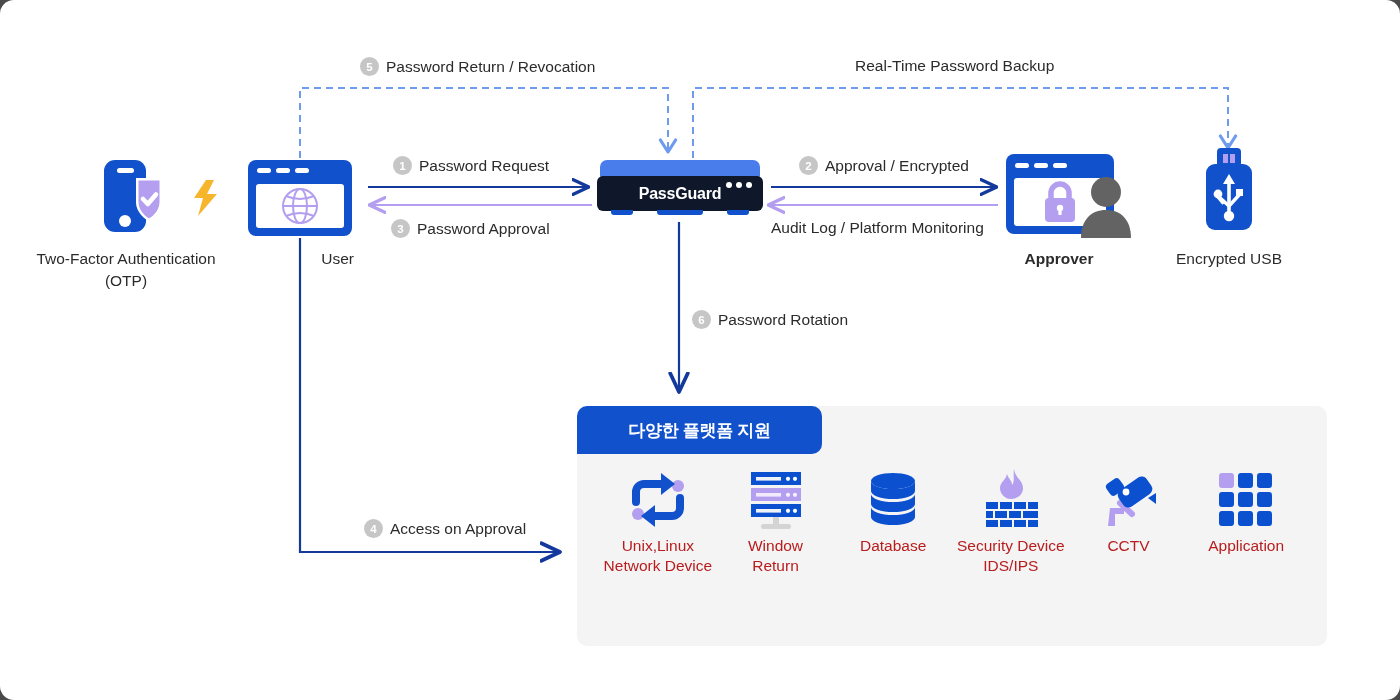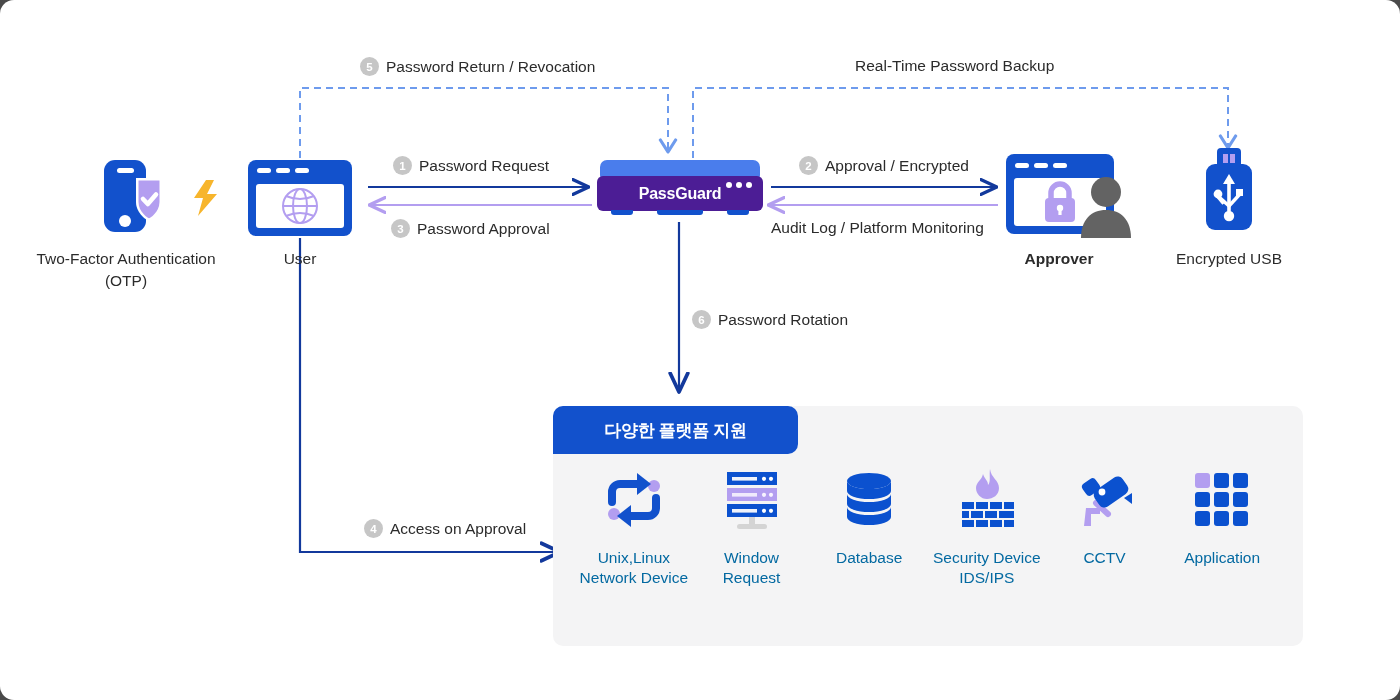--- a/index.html
+++ b/index.html
@@ -49,21 +49,21 @@
     font-weight: bold;
     display: flex;
     align-items: center;
     justify-content: center;
     flex: 0 0 auto;
   }
 
   
   #platform-panel {
     position: absolute;
-    left: 553px;
+    left: 577px;
     top: 406px;
     width: 750px;
     height: 240px;
     background: #f4f4f5;
     border-radius: 10px;
   }
   #platform-title {
     position: absolute;
     left: 0px;
     top: 0px;
@@ -94,24 +94,24 @@
     flex-direction: column;
     align-items: center;
   }
   .plat-ico {
     height: 72px;
     display: flex;
     align-items: center;
     justify-content: center;
   }
   .plat-cap {
-    margin-top: 12px;
+    margin-top: 0;
     text-align: center;
     font-size: 15.5px;
-    color: #0369a1;
+    color: #b91c1c;
     line-height: 1.3;
   }
 
   
   #passguard {
     position: absolute;
     left: 597px;
     top: 160px;
     width: 166px;
     height: 58px;
@@ -120,21 +120,21 @@
     position: absolute;
     left: 3px; top: 0;
     width: 160px; height: 18px;
     background: #4a7dec;
     border-radius: 7px 7px 3px 3px;
   }
   #pg-body {
     position: absolute;
     left: 0; top: 16px;
     width: 166px; height: 35px;
-    background: #4c1d95;
+    background: #0f172a;
     border-radius: 6px;
     display: flex;
     align-items: center;
     justify-content: center;
   }
   #pg-text {
     color: #fff;
     font-size: 16px;
     font-weight: bold;
     letter-spacing: -0.2px;
@@ -278,21 +278,21 @@
       <rect x="49" y="10" width="14" height="5" rx="2.5" fill="#ffffff"></rect>
       <g stroke="#b39ef0" stroke-width="2" fill="none">
         <circle cx="54" cy="48" r="17"></circle>
         <ellipse cx="54" cy="48" rx="7" ry="17"></ellipse>
         <line x1="37" y1="48" x2="71" y2="48"></line>
         <path d="M40,38 Q54,44 68,38"></path>
         <path d="M40,58 Q54,52 68,58"></path>
       </g>
     </svg>
   </div>
-  <div class="node-cap" style="left:246px; top:248px; width:108px;">User</div>
+  <div class="node-cap" style="left:246px; top:248px; width:108px;text-align:right;">User</div>
 
   <div id="passguard">
     <div id="pg-lid"></div>
     <div id="pg-body">
       <span id="pg-text">PassGuard</span>
     </div>
     <div class="pg-dot" style="left:129px;"></div>
     <div class="pg-dot" style="left:139px;"></div>
     <div class="pg-dot" style="left:149px;"></div>
     <div class="pg-foot" style="left:14px; width:22px;"></div>
@@ -375,21 +375,21 @@
             <rect x="6" y="36" width="50" height="13" fill="#0b51cf"></rect>
             <rect x="11" y="41" width="25" height="3.6" fill="#eef2fb"></rect>
             <circle cx="43" cy="42.8" r="2.1" fill="#ffffff"></circle>
             <circle cx="50" cy="42.8" r="2.1" fill="#ffffff"></circle>
             <rect x="28" y="49" width="6" height="8" fill="#d4d4d4"></rect>
             <rect x="16" y="56" width="30" height="5" rx="2.5" fill="#d4d4d4"></rect>
           </svg>
         </div>
         <div class="plat-cap">
           <div>Window</div>
-          <div>Request</div>
+          <div>Return</div>
         </div>
       </div>
 
       <div class="plat-item">
         <div class="plat-ico">
           <svg width="56" height="64" viewBox="0 0 56 64">
             <g fill="#0b51cf">
               <ellipse cx="28" cy="13" rx="22" ry="8"></ellipse>
               <path d="M6,13 v10 a22,8 0 0 0 44,0 v-10 a22,8 0 0 1 -44,0 Z"></path>
               <path d="M6,26 v10 a22,8 0 0 0 44,0 v-10 a22,8 0 0 1 -44,0 Z"></path>

